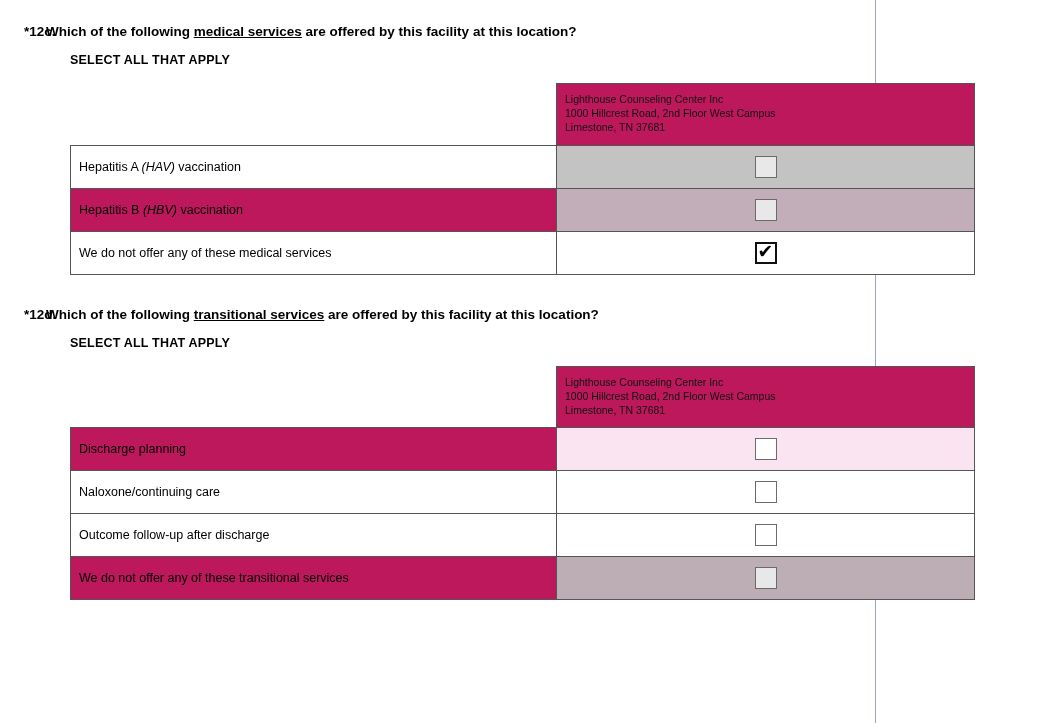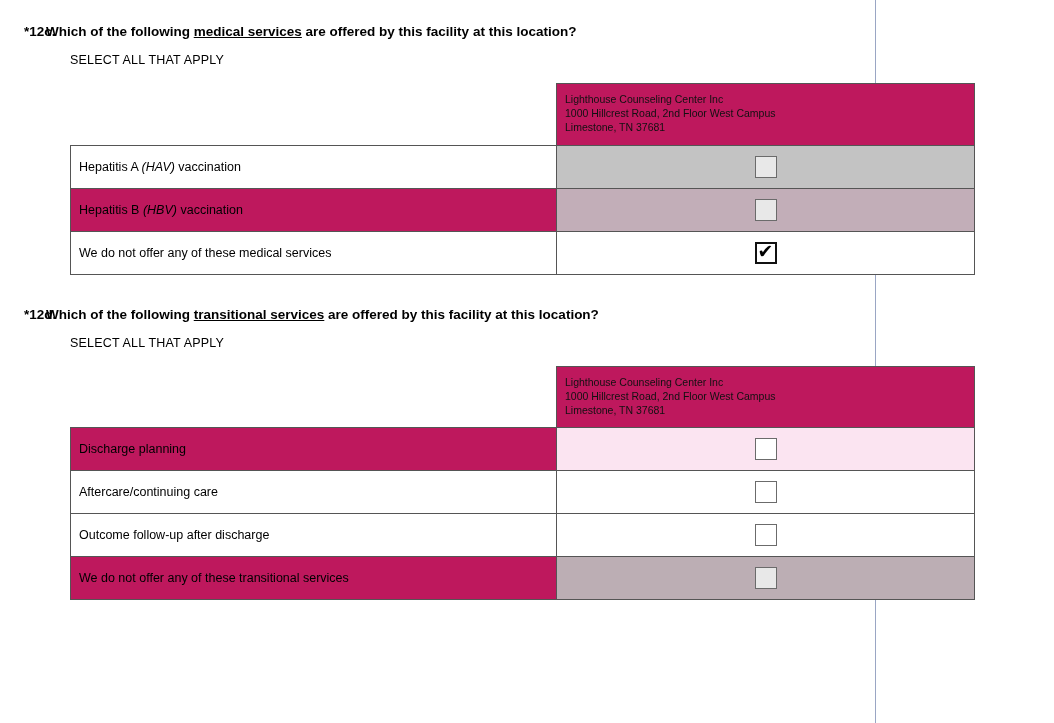--- a/index.html
+++ b/index.html
@@ -46,21 +46,21 @@
     padding-left: 24px;
     box-sizing: border-box;
     font-weight: bold;
   }
   .q-text u {
     text-decoration: underline;
   }
   .select-all {
     margin-left: 70px;
     margin-top: 14px;
-    font-weight: normal;
+    font-weight: bold;
     font-size: 12.5px;
     letter-spacing: 0.2px;
   }
   table.grid {
     margin-left: 70px;
     border-collapse: collapse;
     table-layout: fixed;
     width: 904px;
     margin-top: 16px;
   }
@@ -190,21 +190,21 @@
           <div>Lighthouse Counseling Center Inc</div>
           <div>1000 Hillcrest Road, 2nd Floor West Campus</div>
           <div>Limestone, TN 37681</div>
         </td>
       </tr>
       <tr>
         <td class="label bg-pink"><span>Discharge planning</span></td>
         <td class="cell bg-pink-light"><span class="chk white"></span></td>
       </tr>
       <tr>
-        <td class="label bg-white"><span>Aftercare/continuing care</span></td>
+        <td class="label bg-white"><span>Naloxone/continuing care</span></td>
         <td class="cell bg-white"><span class="chk white"></span></td>
       </tr>
       <tr>
         <td class="label bg-white"><span>Outcome follow-up after discharge</span></td>
         <td class="cell bg-white"><span class="chk white"></span></td>
       </tr>
       <tr>
         <td class="label bg-pink"><span>We do not offer any of these transitional services</span></td>
         <td class="cell bg-gray-pink2"><span class="chk"></span></td>
       </tr>

